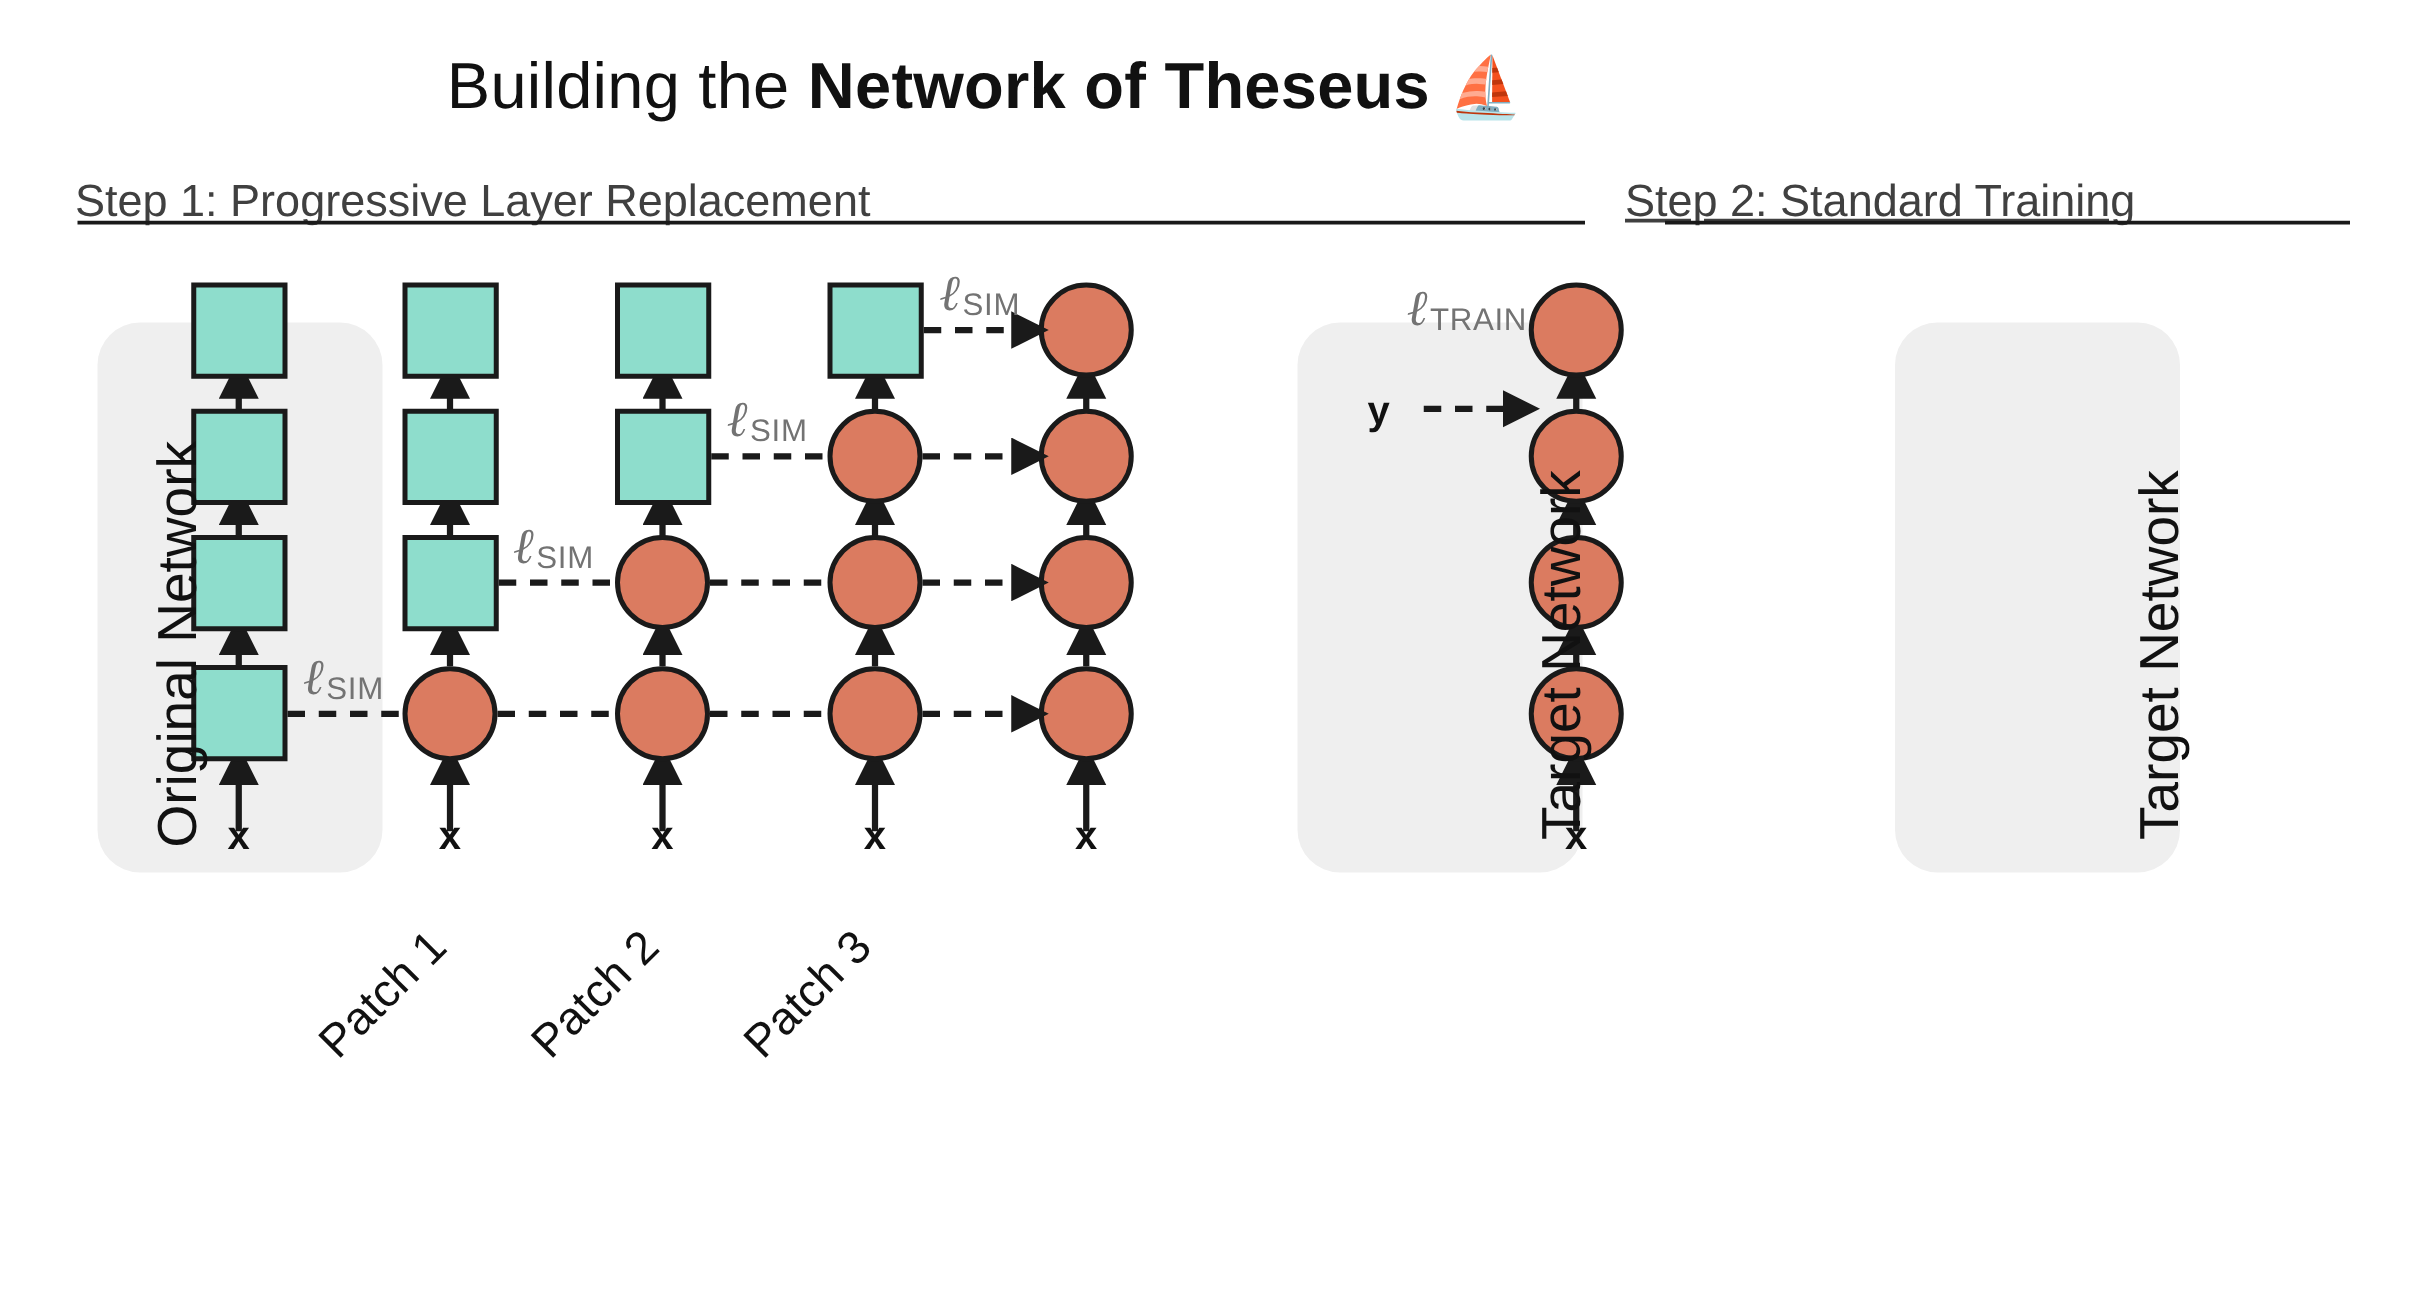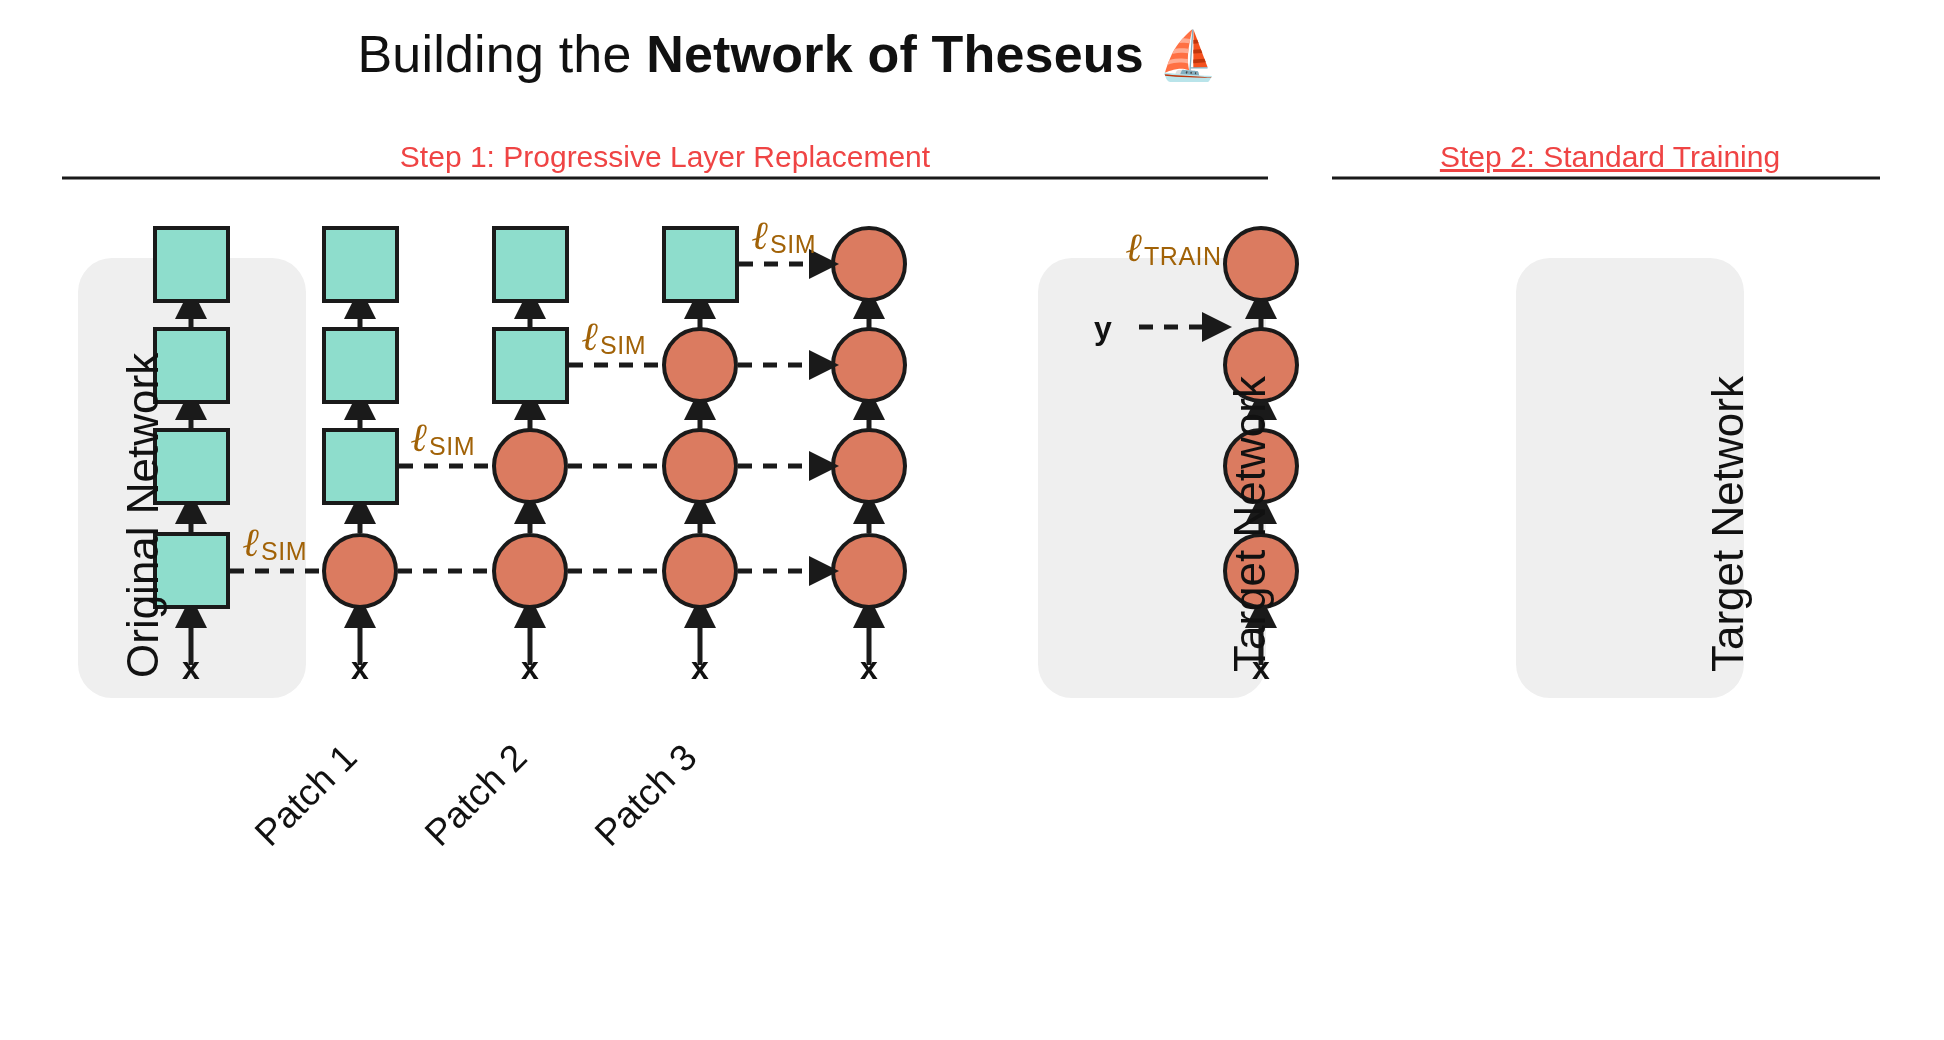--- a/index.html
+++ b/index.html
@@ -5,47 +5,47 @@
   html,body{margin:0;padding:0;}
   body{
     width:1944px;height:1040px;background:#ffffff;
     font-family:"Liberation Sans","DejaVu Sans",sans-serif;
     overflow:hidden;position:relative;
   }
   #stage{position:absolute;inset:0;width:1944px;height:1040px;}
   svg#canvas{position:absolute;left:0;top:0;width:1944px;height:1040px;}
 
   .title{
-    position:absolute;top:24px;left:0;width:1576px;text-align:center;
+    position:absolute;top:39px;left:0;width:1576px;text-align:center;
     font-size:52px;color:#111;white-space:nowrap;letter-spacing:.2px;
   }
   .title .b{font-weight:bold;}
   .boat{font-size:48px;}
 
   .step-head{
-    position:absolute;font-size:30px;color:#ef4444;text-align:center;
+    position:absolute;font-size:36px;color:#404040;text-align:left;
     white-space:nowrap;
   }
   #step1-head{left:60px;top:140px;width:1210px;}
   #step2-head{left:1300px;top:140px;width:620px;text-decoration:underline;}
 
   .vlabel{
     position:absolute;font-size:44px;color:#111;white-space:nowrap;
     transform-origin:0 0;transform:rotate(-90deg);
   }
   .xlab{
     position:absolute;font-size:32px;font-weight:bold;color:#111;
     text-align:center;width:60px;
   }
   .ylab{
     position:absolute;font-size:32px;font-weight:bold;color:#111;
     text-align:center;width:50px;
   }
   .losslab{
-    position:absolute;white-space:nowrap;color:#a16207;
+    position:absolute;white-space:nowrap;color:#737373;
     font-family:"DejaVu Serif","Liberation Serif",serif;
     text-align:right;
   }
   .losslab .ell{font-size:40px;font-style:italic;font-weight:bold;}
   .losslab .sub{
     font-size:25px;font-family:"Liberation Sans","DejaVu Sans",sans-serif;
     letter-spacing:.5px;position:relative;top:4px;left:1px;
   }
   .patchlab{
     position:absolute;font-size:37px;color:#111;white-space:nowrap;

